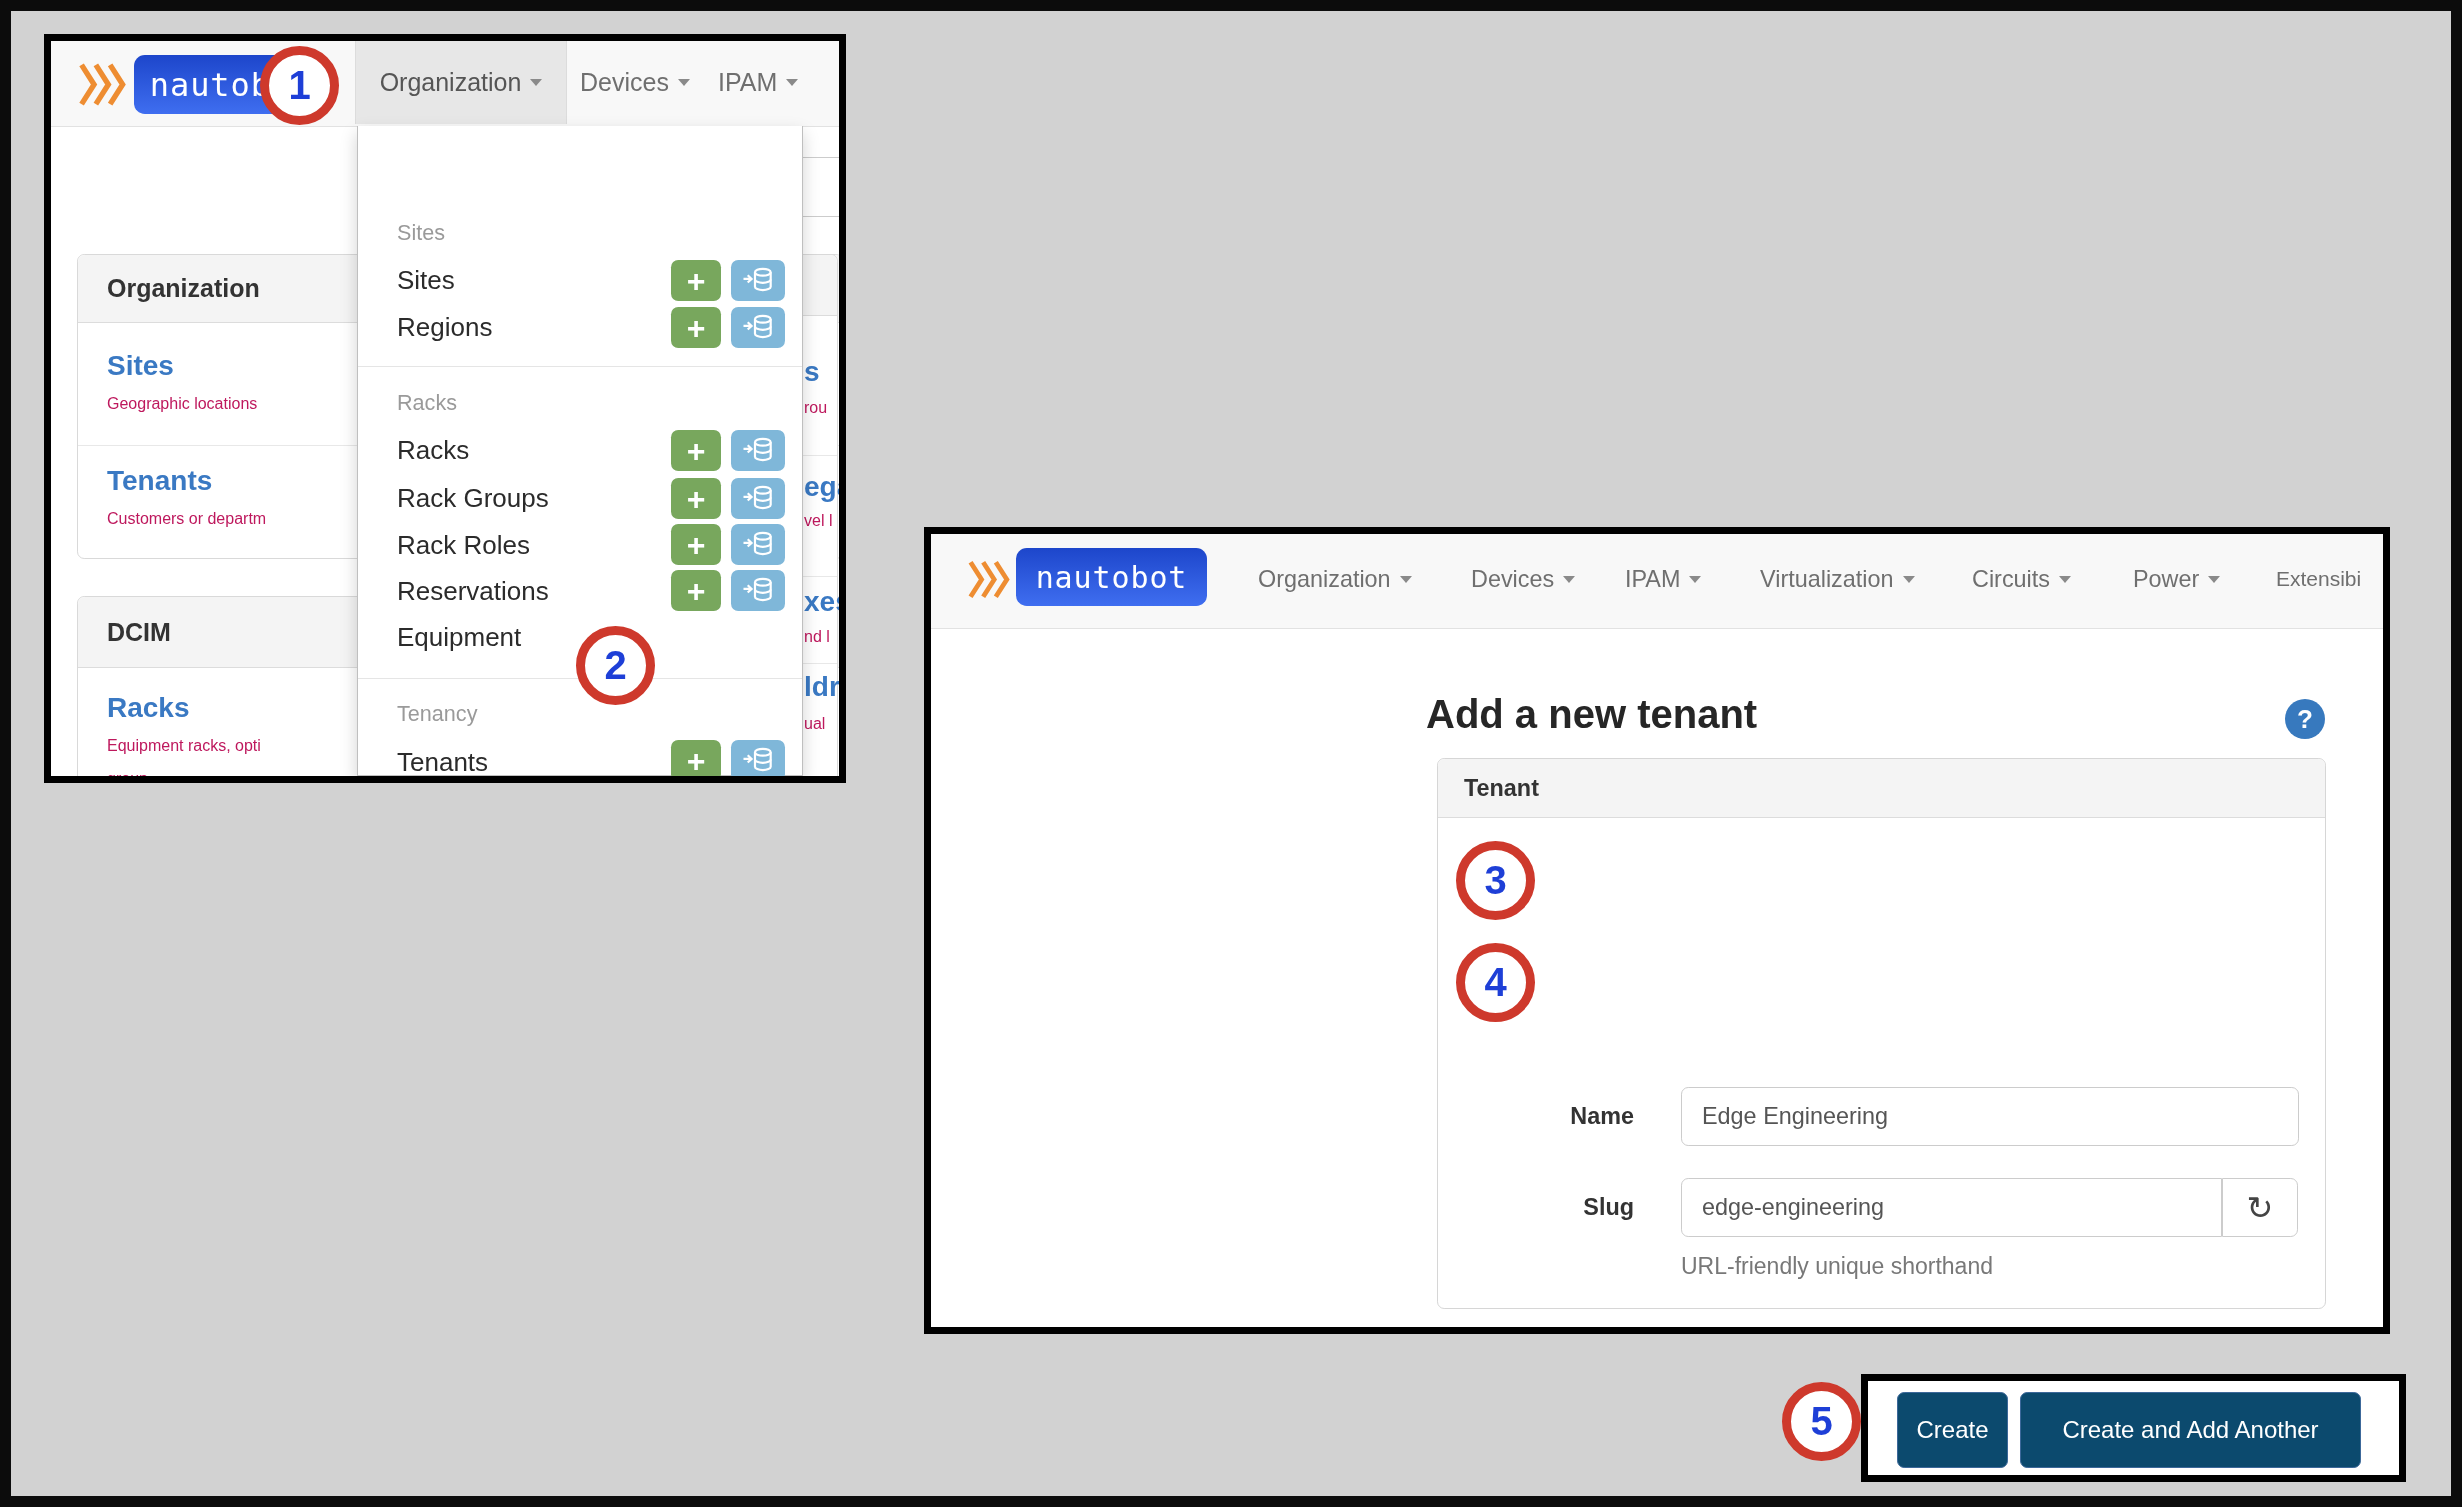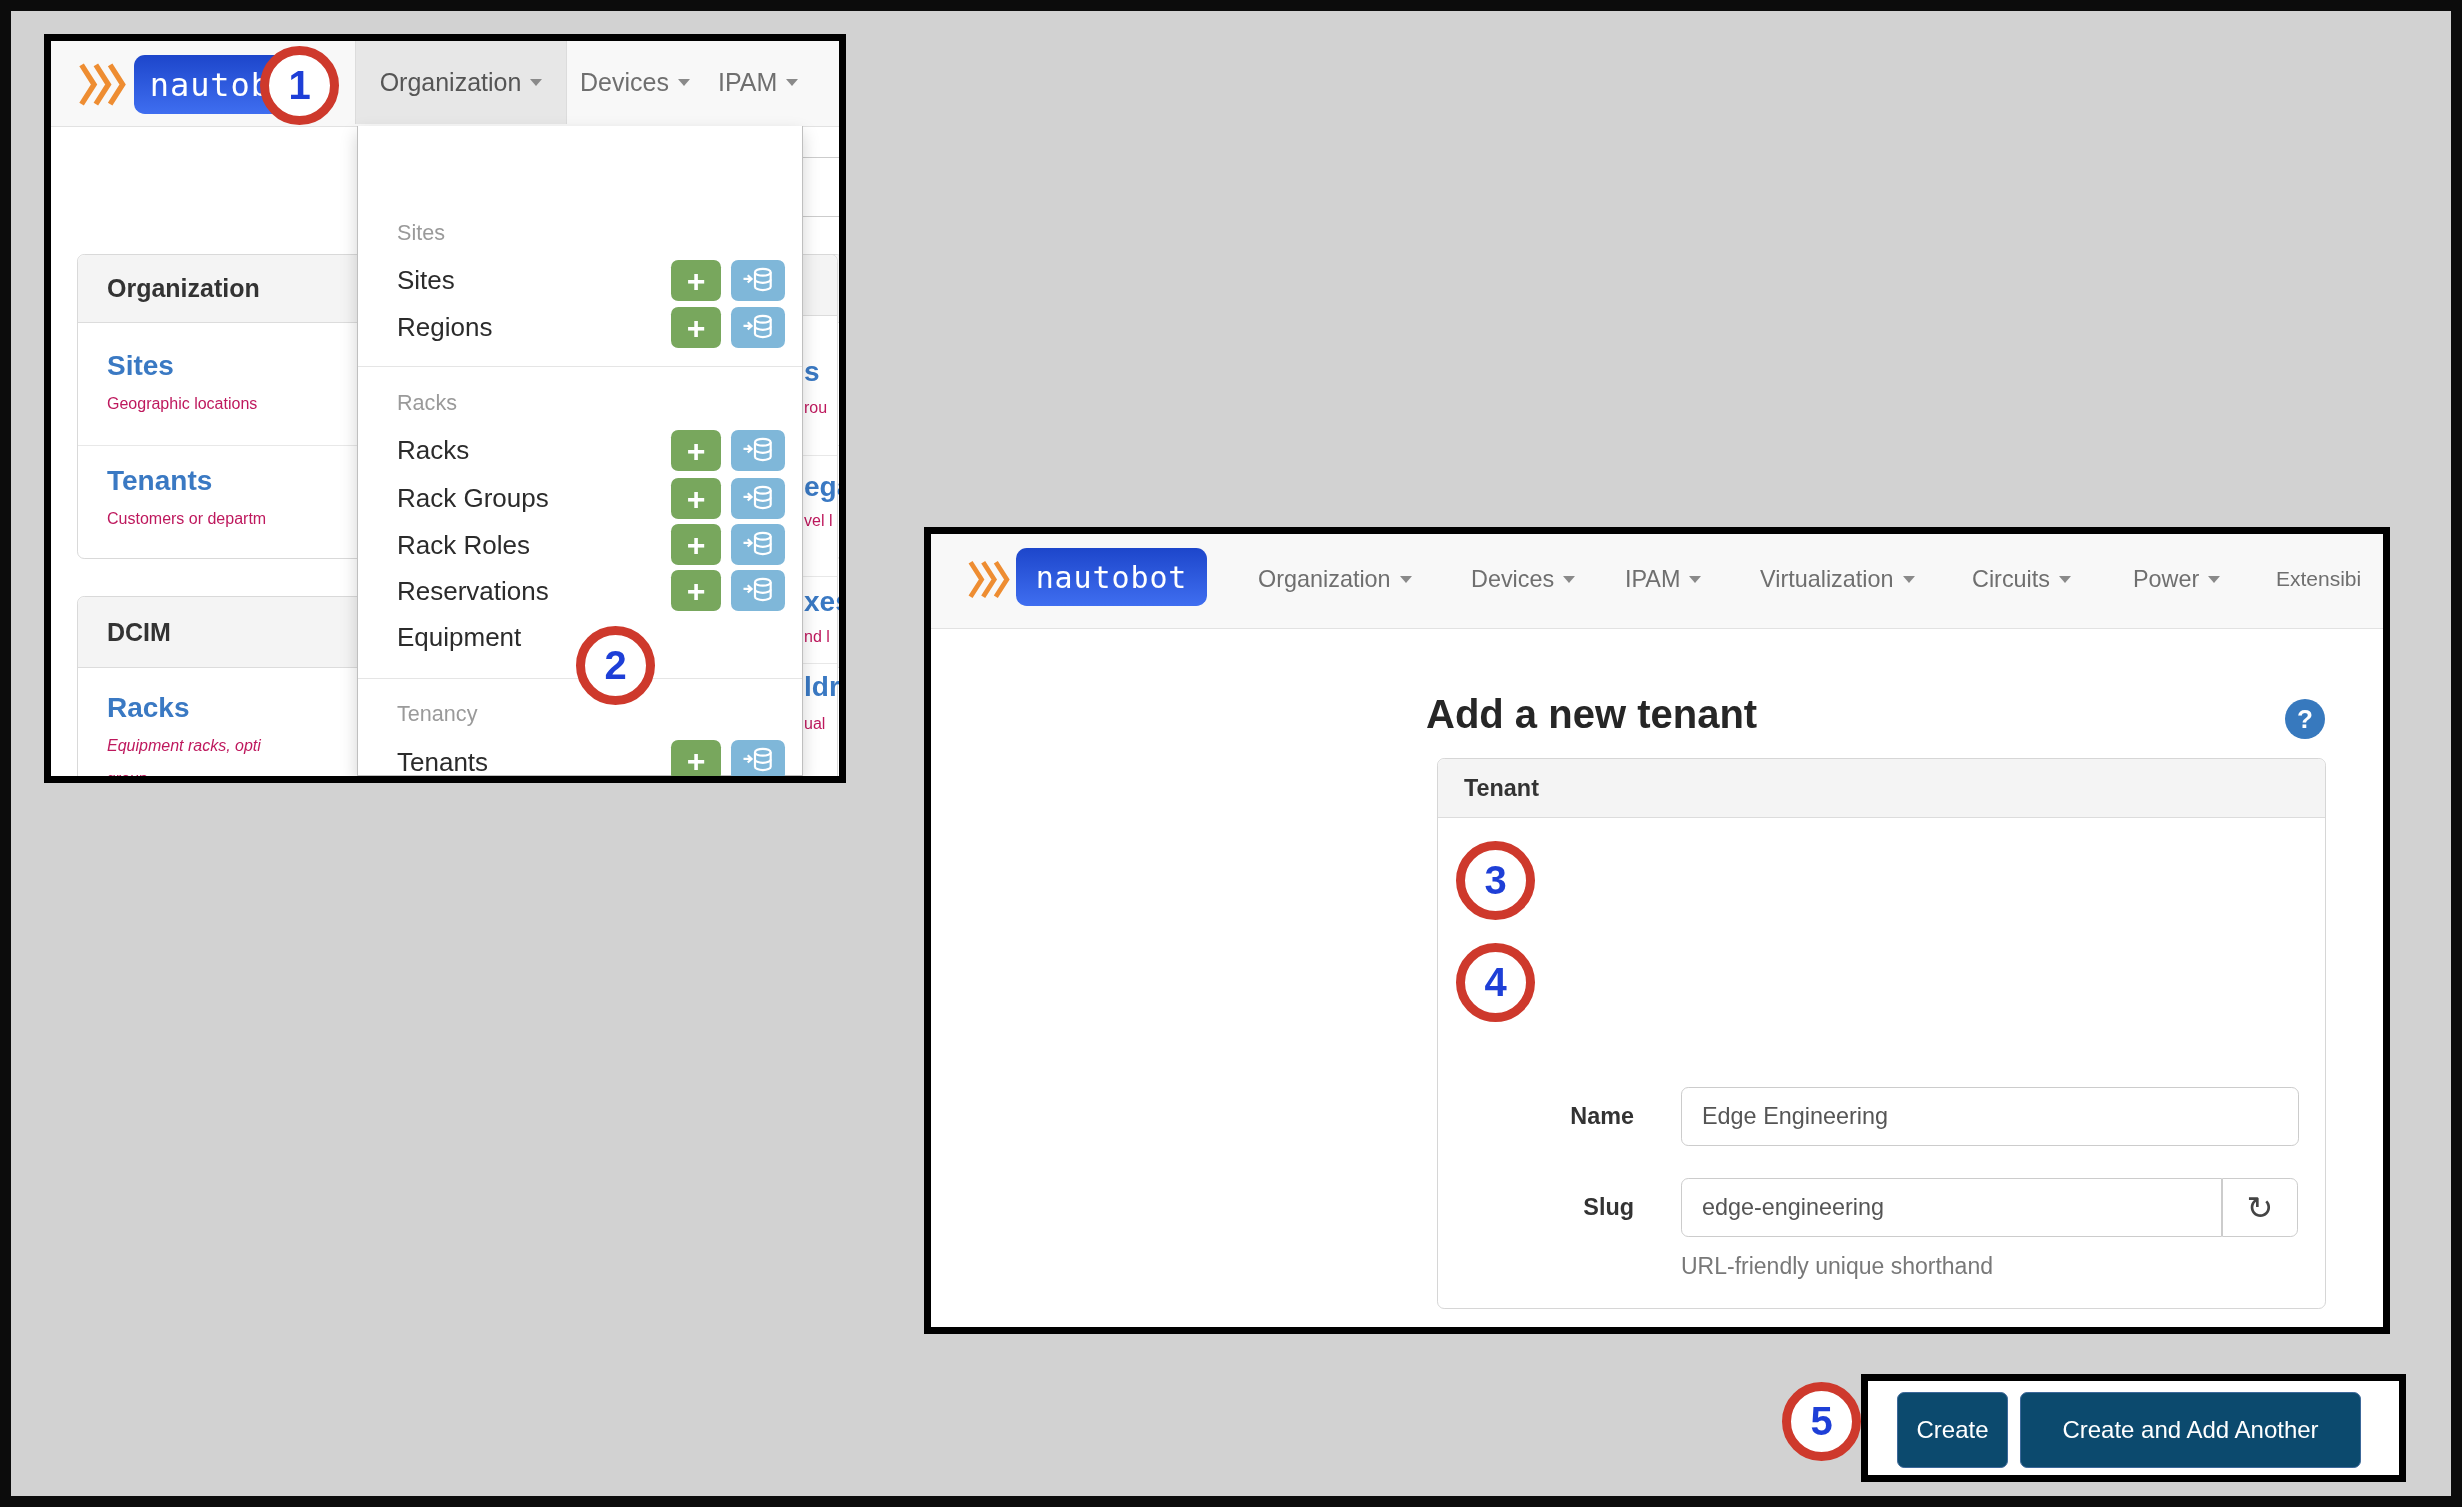--- a/index.html
+++ b/index.html
@@ -122,21 +122,21 @@
       <div class="hdiv" style="top:190px;"></div>
       <a class="homelink" style="left:29px;top:210px;">Tenants</a>
       <div class="homedesc" style="left:29px;top:255px;">Customers or departm</div>
     </div>
 
     <div class="panel" style="left:26px;top:555px;width:764px;height:234px;z-index:2;">
       <div class="panel-head" style="height:70px;">
         <span>DCIM</span>
       </div>
       <a class="homelink" style="left:29px;top:95px;">Racks</a>
-      <div class="homedesc" style="left:29px;top:140px;font-style:italic;">Equipment racks, opti</div>
+      <div class="homedesc" style="left:29px;top:140px;">Equipment racks, opti</div>
       <div class="homedesc" style="left:29px;top:173px;">group</div>
     </div>
 
     <div class="panel" style="left:468px;top:213px;width:317px;height:540px;z-index:3;">
       <div class="panel-head" style="height:60px;"></div>
       <a class="homelink" style="left:284px;top:101px;">s</a>
       <div class="homedesc" style="left:284px;top:144px;">rou</div>
       <div class="hdiv" style="top:200px;"></div>
       <a class="homelink" style="left:284px;top:216px;">ega</a>
       <div class="homedesc" style="left:284px;top:257px;">vel l</div>

